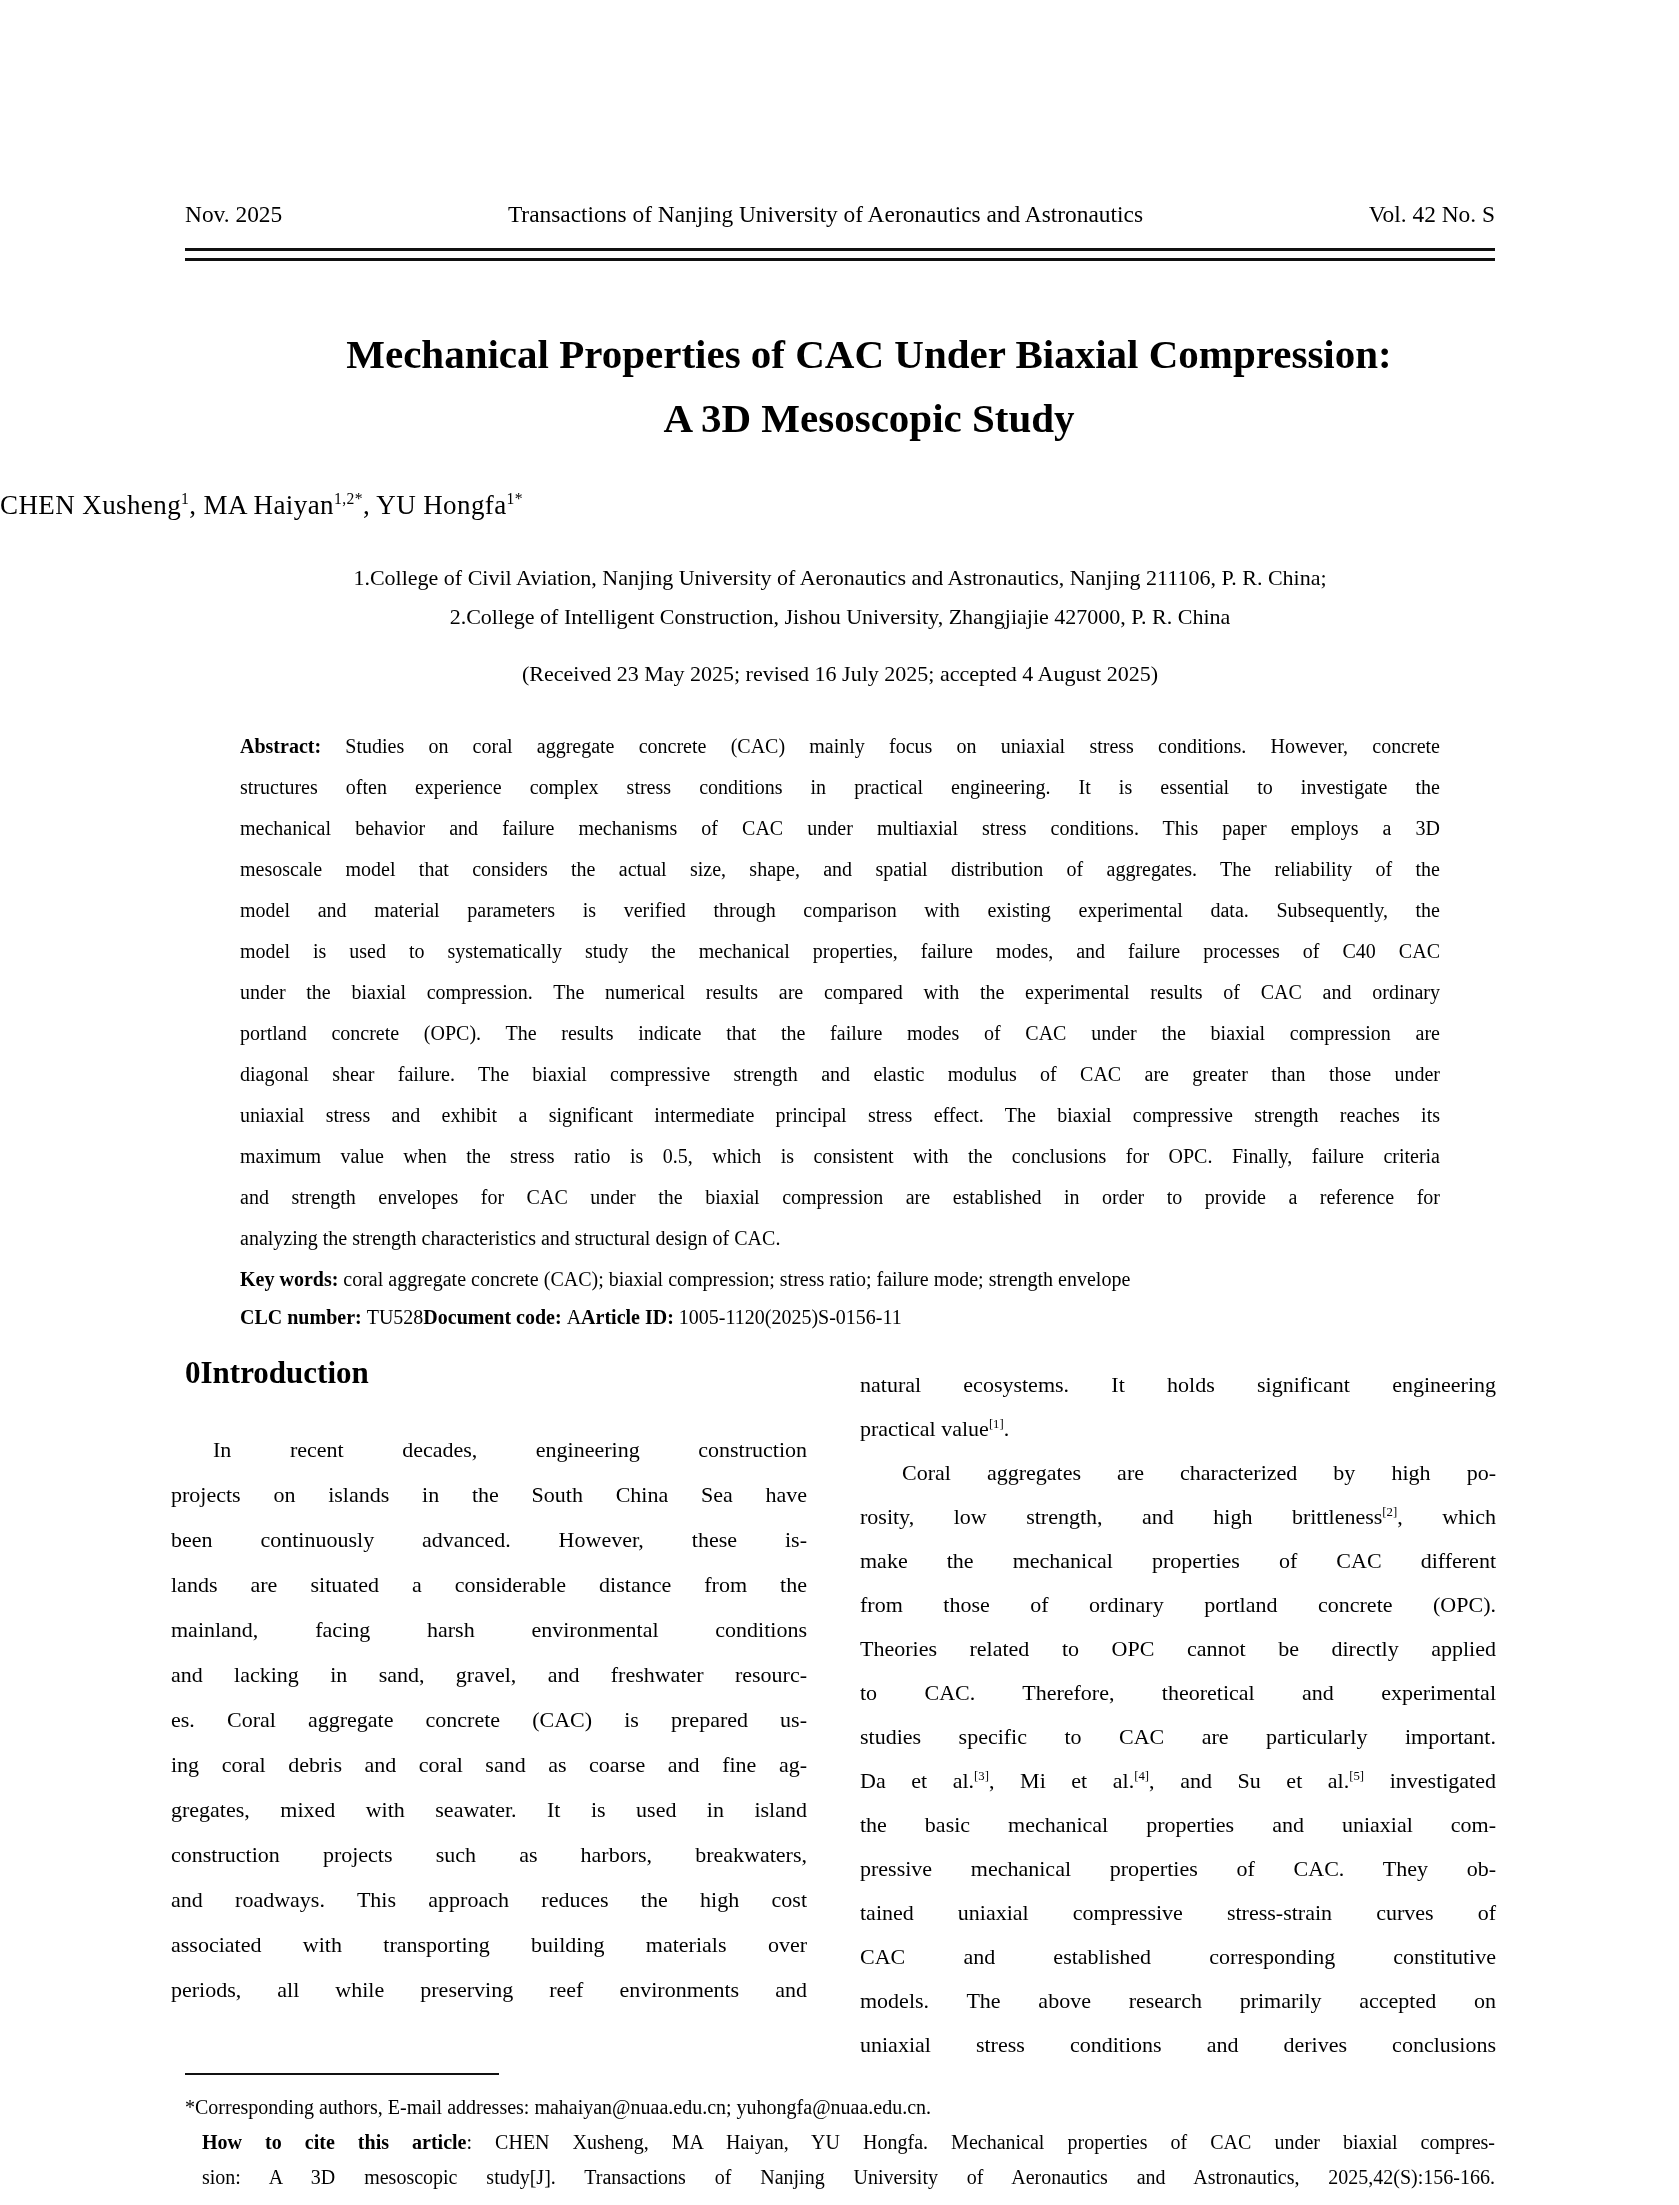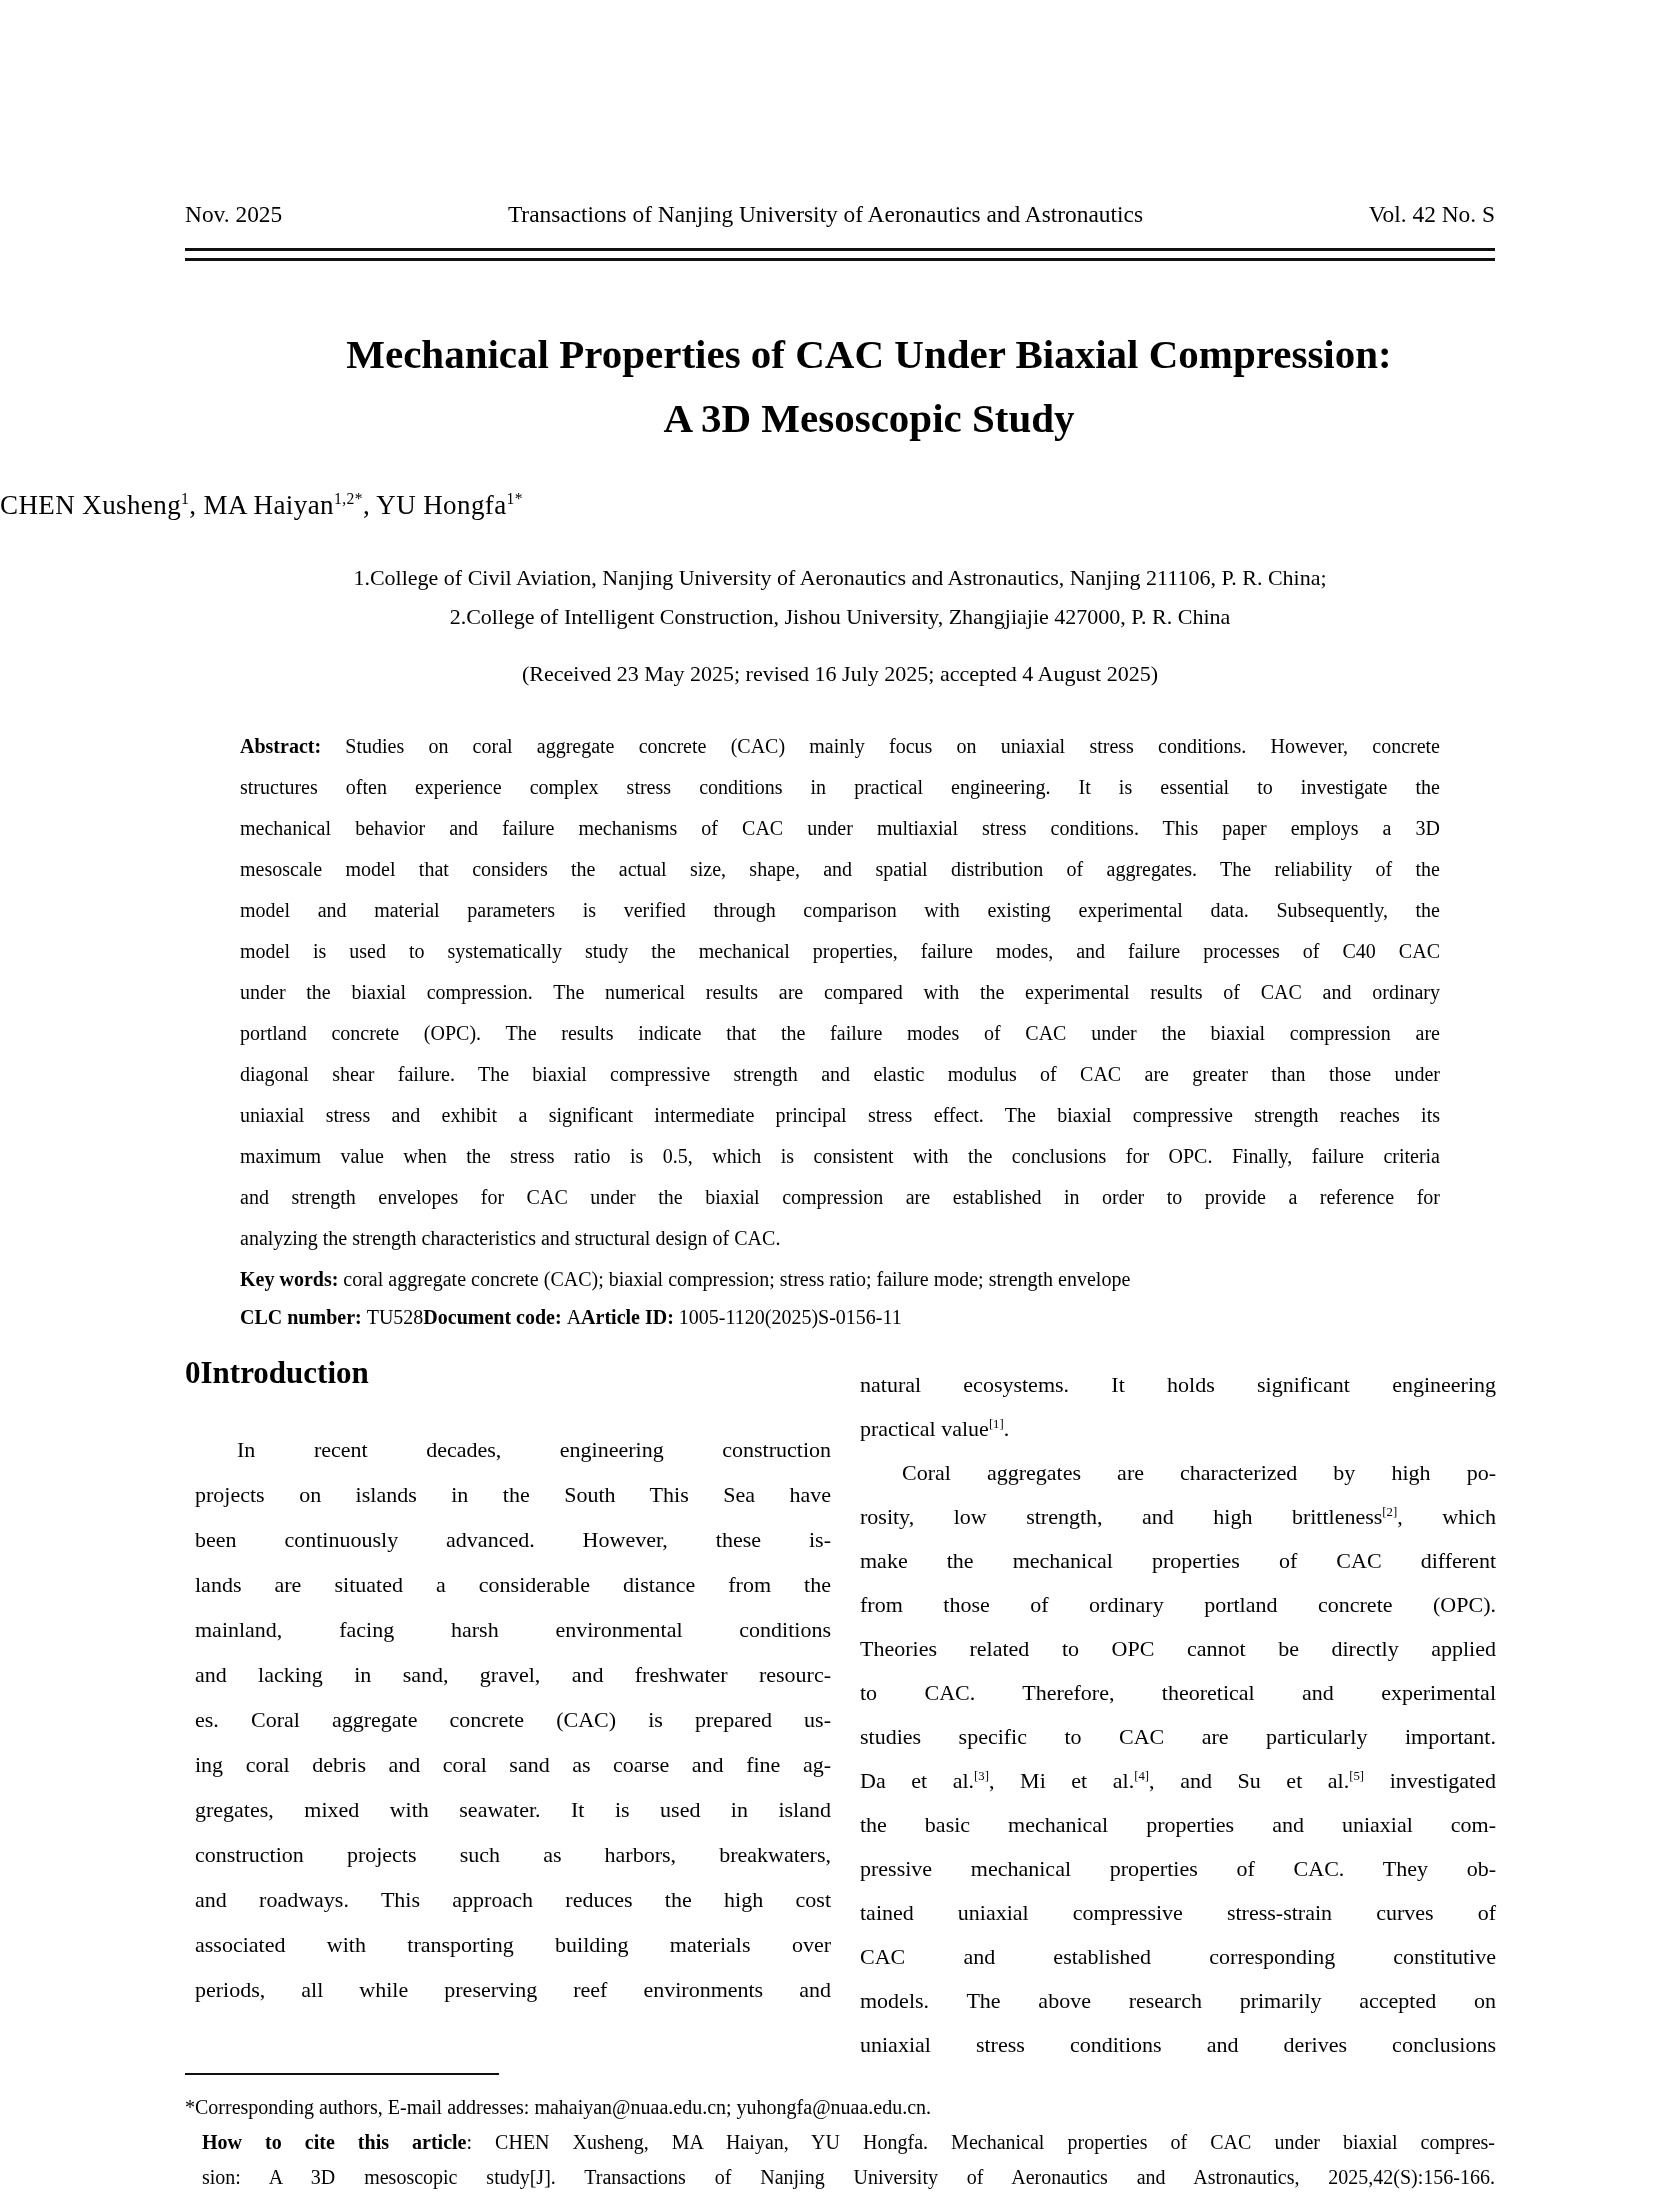--- a/index.html
+++ b/index.html
@@ -43,21 +43,21 @@
   .line.end { text-align-last: left; }
   .line.indent { text-indent: 42px; }
   .line.indent2 { padding-left: 17px; }
   .b { font-weight: bold; }
   sup { font-size: 0.58em; line-height: 0; vertical-align: super; }
   .metaRow { position: absolute; top: 1306px; left: 240px; font-size: 20px; white-space: nowrap; }
   .gap { }
   .secHead { position: absolute; top: 1355px; left: 185px; font-size: 31px; font-weight: bold; }
   .shGap { }
   .col { position: absolute; font-size: 22px; }
-  .leftCol  { top: 1427px; left: 195px;  width: 636px; line-height: 45px; }
+  .leftCol  { top: 1427px; left: 171px;  width: 636px; line-height: 45px; }
   .rightCol { top: 1363px; left: 860px; width: 636px; line-height: 44px; }
   .footRule { position: absolute; top: 2073px; left: 185px; width: 314px; height: 2.2px; background: #111111; }
   .footnote {
     position: absolute; top: 2090px; left: 185px; width: 1310px;
     font-size: 20px; line-height: 35px;
   }
 </style>
 </head>
 <body>
 
@@ -104,21 +104,21 @@
   <div class="metaRow">
     <span class="b">CLC number: </span><span>TU528</span><span class="b gap">Document code: </span><span>A</span><span class="b gap">Article ID: </span><span>1005-1120(2025)S-0156-11</span>
   </div>
 
   <div class="secHead">
     <span>0</span><span class="shGap">Introduction</span>
   </div>
 
   <div class="col leftCol">
       <div class="line indent"><span>In recent decades, engineering construction</span></div>
-      <div class="line"><span>projects on islands in the South This Sea have</span></div>
+      <div class="line"><span>projects on islands in the South China Sea have</span></div>
       <div class="line"><span>been continuously advanced. However, these is-</span></div>
       <div class="line"><span>lands are situated a considerable distance from the</span></div>
       <div class="line"><span>mainland, facing harsh environmental conditions</span></div>
       <div class="line"><span>and lacking in sand, gravel, and freshwater resourc-</span></div>
       <div class="line"><span>es. Coral aggregate concrete (CAC) is prepared us-</span></div>
       <div class="line"><span>ing coral debris and coral sand as coarse and fine ag-</span></div>
       <div class="line"><span>gregates, mixed with seawater. It is used in island</span></div>
       <div class="line"><span>construction projects such as harbors, breakwaters,</span></div>
       <div class="line"><span>and roadways. This approach reduces the high cost</span></div>
       <div class="line"><span>associated with transporting building materials over</span></div>

